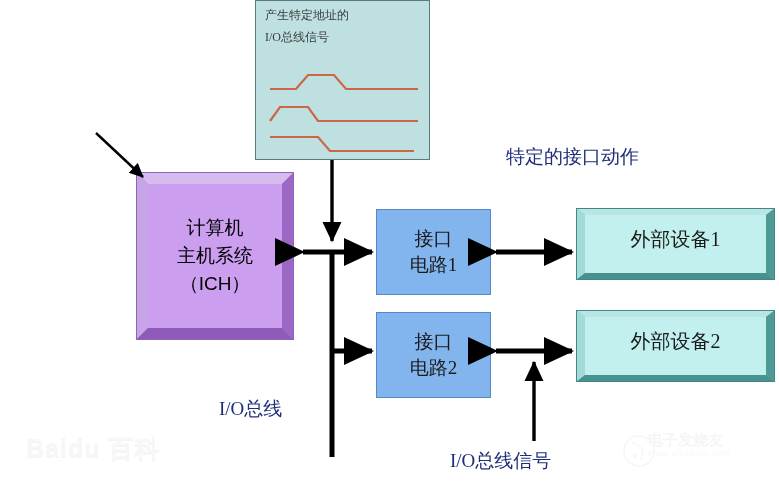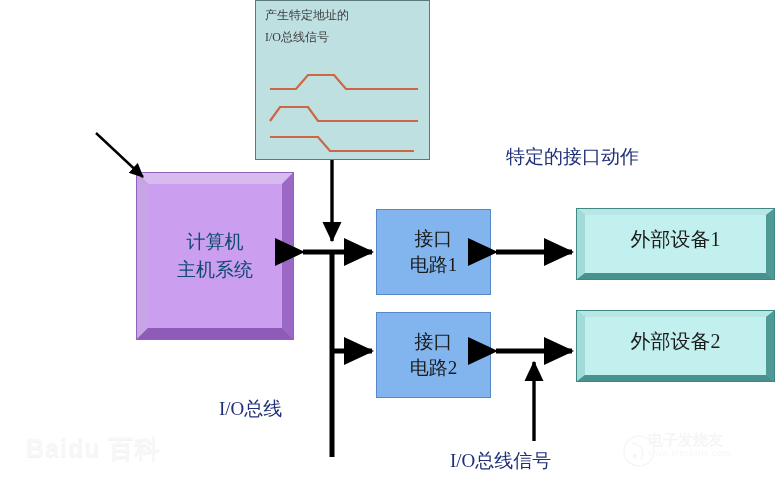--- a/index.html
+++ b/index.html
@@ -94,21 +94,21 @@
     bottom: 12px;
     background: #cb9ef0;
     display: flex;
     flex-direction: column;
     align-items: center;
     justify-content: center;
     box-sizing: border-box;
   }
   .ich-line {
     font-size: 19px;
-    color: #0c4a6e;
+    color: #000000;
     line-height: 28px;
     white-space: nowrap;
     font-family: Liberation Sans, sans-serif;
   }
 
   
   .iface-box {
     position: absolute;
     width: 115px;
     height: 86px;
@@ -239,20 +239,21 @@
       <polygon points="0,0 158,0 146,12 12,12" fill="#d7bbef"></polygon>
       <polygon points="0,0 12,12 12,156 0,168" fill="#c6a4e6"></polygon>
       <polygon points="158,0 158,168 146,156 146,12" fill="#9c68c6"></polygon>
       <polygon points="0,168 12,156 146,156 158,168" fill="#8e5cb8"></polygon>
       <rect x="12" y="12" width="134" height="144" fill="#cb9ef0"></rect>
       <rect x="0.5" y="0.5" width="157" height="167" fill="none" stroke="#8f63bb" stroke-width="1"></rect>
     </svg>
     <div id="ich-inner">
       <div class="ich-line">计算机</div>
       <div class="ich-line">主机系统</div>
+      <div class="ich-line">（ICH）</div>
     </div>
   </div>
 
   <div class="iface-box" id="iface-1">
     <div class="iface-line">接口</div>
     <div class="iface-line">电路1</div>
   </div>
 
   <div class="iface-box" id="iface-2">
     <div class="iface-line">接口</div>

